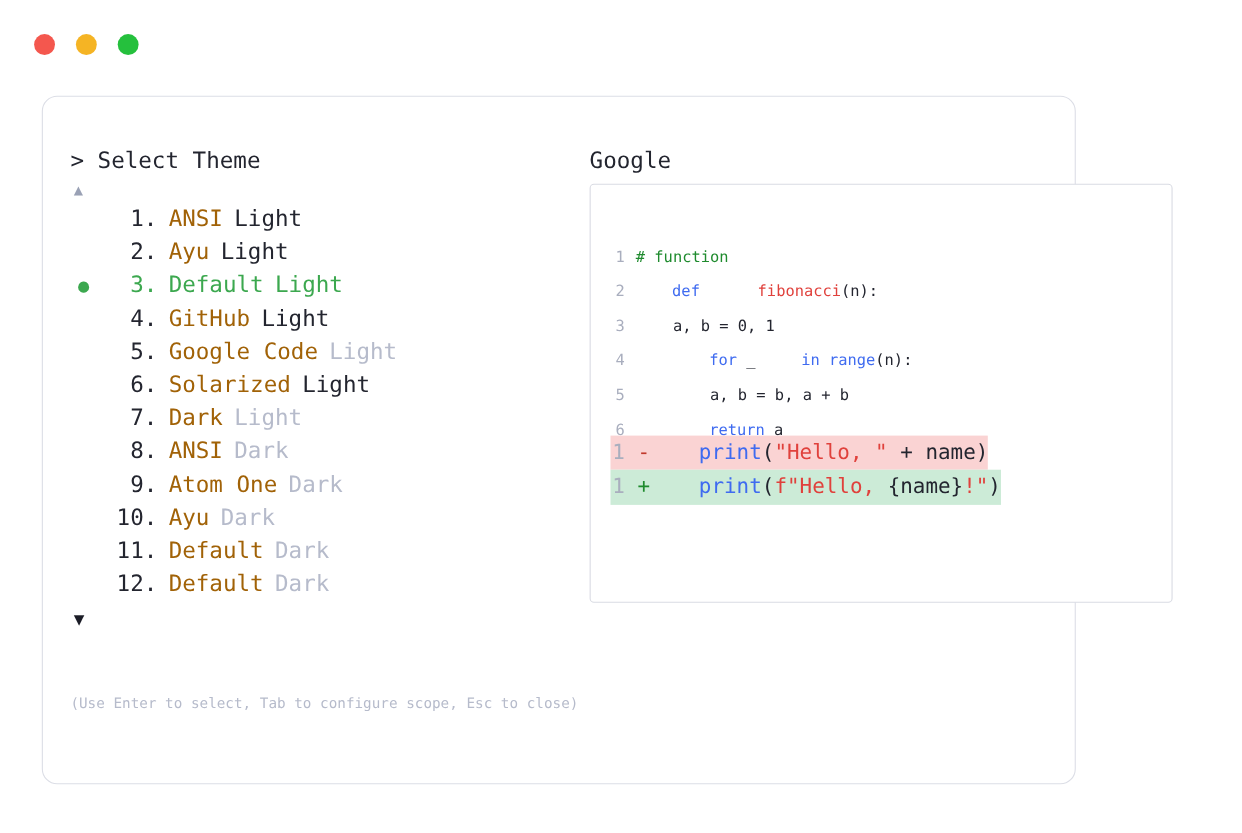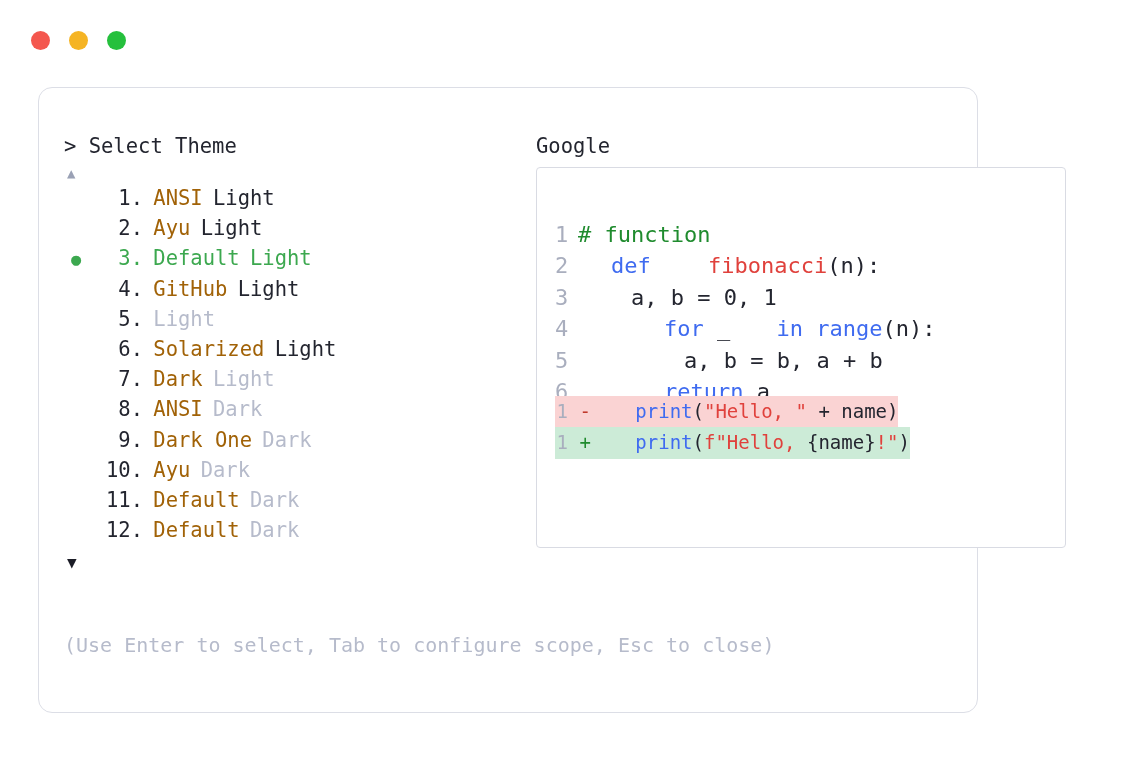--- a/index.html
+++ b/index.html
@@ -134,21 +134,21 @@
     height: 381px;
     box-sizing: border-box;
     border: 1.6px solid #d9dbe3;
     border-radius: 4px;
     background: #ffffff;
   }
   .code {
     position: absolute;
     left: 18px;
     top: 51px;
-    font-size: 22px;
+    font-size: 14px;
     line-height: 31.4px;
     white-space: pre;
   }
   .code-line { display: block; height: 31.4px; white-space: pre; }
   .lineno {
     display: inline-block;
     width: 13px;
     text-align: right;
     color: #a9aebe;
   }
@@ -177,21 +177,21 @@
   .diff-del { background: #fad3d3; }
   .diff-add { background: #ccebd7; }
   .mark-del { color: #c0392b; }
   .mark-add { color: #1f8b2e; }
 
   
   .footer {
     position: absolute;
     left: 25px;
     top: 545px;
-    font-size: 20px;
+    font-size: 13px;
     color: #b6bbcb;
     white-space: pre;
   }
 </style>
 </head>
 <body>
 
 <div class="titlebar">
   <div class="dot dot-close"></div>
   <div class="dot dot-min"></div>
@@ -202,25 +202,25 @@
   <div class="columns">
 
     <div class="left-col">
       <div class="heading"><span class="prompt-caret">&gt;</span> <span>Select Theme</span></div>
       <div class="arrow-up">▲</div>
       <ul class="theme-list" id="theme-list">
           <li class="theme-row"><span class="bullet-cell"></span><span class="idx">1.</span><span class="name">ANSI</span><span class="suffix suffix-strong">Light</span></li>
           <li class="theme-row"><span class="bullet-cell"></span><span class="idx">2.</span><span class="name">Ayu</span><span class="suffix suffix-strong">Light</span></li>
           <li class="theme-row selected"><span class="bullet-cell">●</span><span class="idx">3.</span><span class="name">Default</span><span class="suffix suffix-strong">Light</span></li>
           <li class="theme-row"><span class="bullet-cell"></span><span class="idx">4.</span><span class="name">GitHub</span><span class="suffix suffix-strong">Light</span></li>
-          <li class="theme-row"><span class="bullet-cell"></span><span class="idx">5.</span><span class="suffix suffix-muted">Light</span></li>
+          <li class="theme-row"><span class="bullet-cell"></span><span class="idx">5.</span><span class="name">Google Code</span><span class="suffix suffix-muted">Light</span></li>
           <li class="theme-row"><span class="bullet-cell"></span><span class="idx">6.</span><span class="name">Solarized</span><span class="suffix suffix-strong">Light</span></li>
           <li class="theme-row"><span class="bullet-cell"></span><span class="idx">7.</span><span class="name">Dark</span><span class="suffix suffix-muted">Light</span></li>
           <li class="theme-row"><span class="bullet-cell"></span><span class="idx">8.</span><span class="name">ANSI</span><span class="suffix suffix-muted">Dark</span></li>
-          <li class="theme-row"><span class="bullet-cell"></span><span class="idx">9.</span><span class="name">Dark One</span><span class="suffix suffix-muted">Dark</span></li>
+          <li class="theme-row"><span class="bullet-cell"></span><span class="idx">9.</span><span class="name">Atom One</span><span class="suffix suffix-muted">Dark</span></li>
           <li class="theme-row"><span class="bullet-cell"></span><span class="idx">10.</span><span class="name">Ayu</span><span class="suffix suffix-muted">Dark</span></li>
           <li class="theme-row"><span class="bullet-cell"></span><span class="idx">11.</span><span class="name">Default</span><span class="suffix suffix-muted">Dark</span></li>
           <li class="theme-row"><span class="bullet-cell"></span><span class="idx">12.</span><span class="name">Default</span><span class="suffix suffix-muted">Dark</span></li>
         </ul>
       <div class="arrow-down">▼</div>
     </div>
 
     <div class="right-col">
       <div class="heading">Google</div>
       <div class="preview-box">

